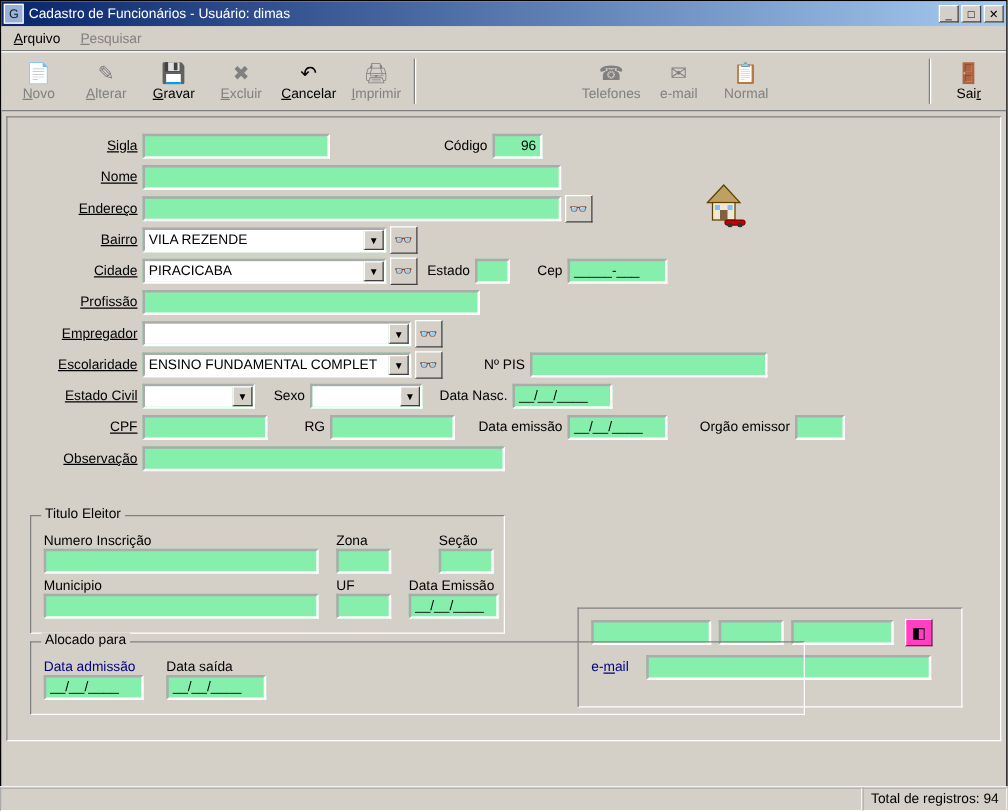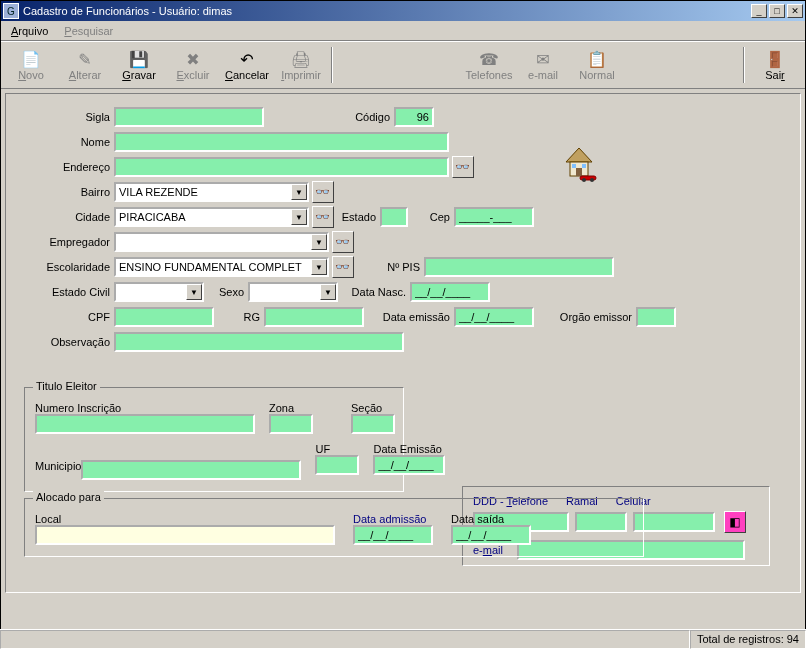--- a/index.html
+++ b/index.html
@@ -16,21 +16,21 @@
 .tbtn { width: 48px; text-align: center; font-size: 11px; cursor: pointer; }
 .tbtn.dis { color: #808080; }
 .tbtn .ticon { height: 20px; display:flex; align-items:center; justify-content:center; font-size:16px; }
 .tlabel u { text-decoration: underline; }
 .sep { width: 2px; height: 36px; border-left: 1px solid #808080; border-right: 1px solid #fff; }
 .spacer { flex: 1; }
 .content { position: relative; padding: 4px; }
 .panel { border: 1px solid #808080; border-right-color:#fff; border-bottom-color:#fff; background: #d4d0c8; padding: 12px 18px 18px 18px; position: relative; height: 500px; }
 .row { display: flex; align-items: center; margin-bottom: 3px; font-size: 11px; min-height: 22px; }
 .lbl { text-align: right; padding-right: 4px; }
-.lblL { width: 90px; }
+.lblL { width: 90px; text-decoration: underline; }
 input.text, .combo { height: 20px; border: 2px inset #fff; background: #86efac; font-size: 11px; padding: 1px 3px; }
 .combo { display: inline-flex; align-items: center; position: relative; padding: 0; }
 .combo input { border: none; outline: none; height: 100%; width: calc(100% - 16px); font-size: 11px; padding:1px 3px; }
 .cbtn { width: 16px; height: 16px; background: #d4d0c8; border: 1px solid #fff; border-right-color:#404040; border-bottom-color:#404040; display:flex; align-items:center; justify-content:center; font-size:8px; }
 .bino { width: 22px; height: 22px; background: #d4d0c8; border: 1px solid #fff; border-right-color:#404040; border-bottom-color:#404040; display:flex; align-items:center; justify-content:center; font-size:12px; margin-left: 3px; cursor:pointer; }
 .homeicon { position: absolute; right: 200px; top: 46px; width: 42px; height: 42px; }
 .group { border: 1px solid #808080; border-right-color:#fff; border-bottom-color:#fff; position: relative; padding: 14px 10px 8px 10px; margin-top: 4px; }
 .group .cap { position: absolute; top: -8px; left: 8px; background: #d4d0c8; padding: 0 3px; font-size: 11px; }
 .contactbox { position:absolute; right:30px; top:392px; width:308px; height:80px; border:1px solid #808080; border-right-color:#fff; border-bottom-color:#fff; padding:8px 10px; font-size:11px; }
 .contactbox .hdr { display:flex; gap:18px; margin-bottom:4px; }
@@ -157,20 +157,24 @@
         <input value="PIRACICABA" style="">
           <div class="cbtn">▼</div>
       </div>
       <div class="bino">👓</div>
       <span class="lbl" style="width:46px">Estado</span>
       <input class="text" style="width: 28px;" value="">
       <span class="lbl" style="width:46px">Cep</span>
       <input class="text" style="width: 80px;" value="_____-___">
     </div>
 
+    <div class="row">
+      <span class="lbl lblL">Profissão</span>
+      <input class="text" style="width: 270px;" value="">
+    </div>
 
     <div class="row">
       <span class="lbl lblL">Empregador</span>
       <div class="combo" style="width:215px">
         <input value="" style="">
           <div class="cbtn">▼</div>
       </div>
       <div class="bino">👓</div>
     </div>
 
@@ -227,62 +231,53 @@
           <div style="display:flex;flex-direction:column;">
             <span>Zona</span>
             <input class="text" style="width: 44px;" value="">
           </div>
           <div style="display:flex;flex-direction:column;padding-left:24px;">
             <span>Seção</span>
             <input class="text" style="width: 44px;" value="">
           </div>
         </div>
         <div class="row" style="gap:14px;margin-top:4px">
-          <div style="display:flex;flex-direction:row;margin-top:22px;">
+          <div style="display:flex;flex-direction:column;">
             <span>Municipio</span>
             <input class="text" style="width: 220px;" value="">
           </div>
           <div style="display:flex;flex-direction:column;">
             <span>UF</span>
             <input class="text" style="width: 44px;" value="">
           </div>
           <div style="display:flex;flex-direction:column;">
             <span>Data Emissão</span>
             <input class="text" style="width: 72px;" value="__/__/____">
           </div>
         </div>
       </div>
     </div>
 
     <div class="contactbox">
-      <div class="hdr">
-        <span class="link">DDD - <u>T</u>elefone</span>
-        <span class="link">Ramal</span>
-        <span class="link">Celular</span>
-      </div>
       <div class="inps">
         <input class="text" style="width: 96px;" value="">
         <input class="text" style="width: 52px;" value="">
         <input class="text" style="width: 82px;" value="">
         <div class="bino" style="background:#ff40c0">◧</div>
       </div>
       <div class="row" style="margin-top:6px">
         <span class="link" style="width:44px">e-<u>m</u>ail</span>
         <input class="text" style="width: 228px;" value="">
       </div>
     </div>
 
     <div class="group" style="width:620px;margin-top:6px">
       <div class="cap">Alocado para</div>
       <div class="row" style="gap:18px">
         <div style="display:flex;flex-direction:column;">
-          <span>Local</span>
-          <input class="text yellow" style="width: 300px;" value="">
-        </div>
-        <div style="display:flex;flex-direction:column;">
           <span class="link">Data admissão</span>
           <input class="text" style="width: 80px;" value="__/__/____">
         </div>
         <div style="display:flex;flex-direction:column;">
           <span>Data saída</span>
           <input class="text" style="width: 80px;" value="__/__/____">
         </div>
       </div>
     </div>
 

